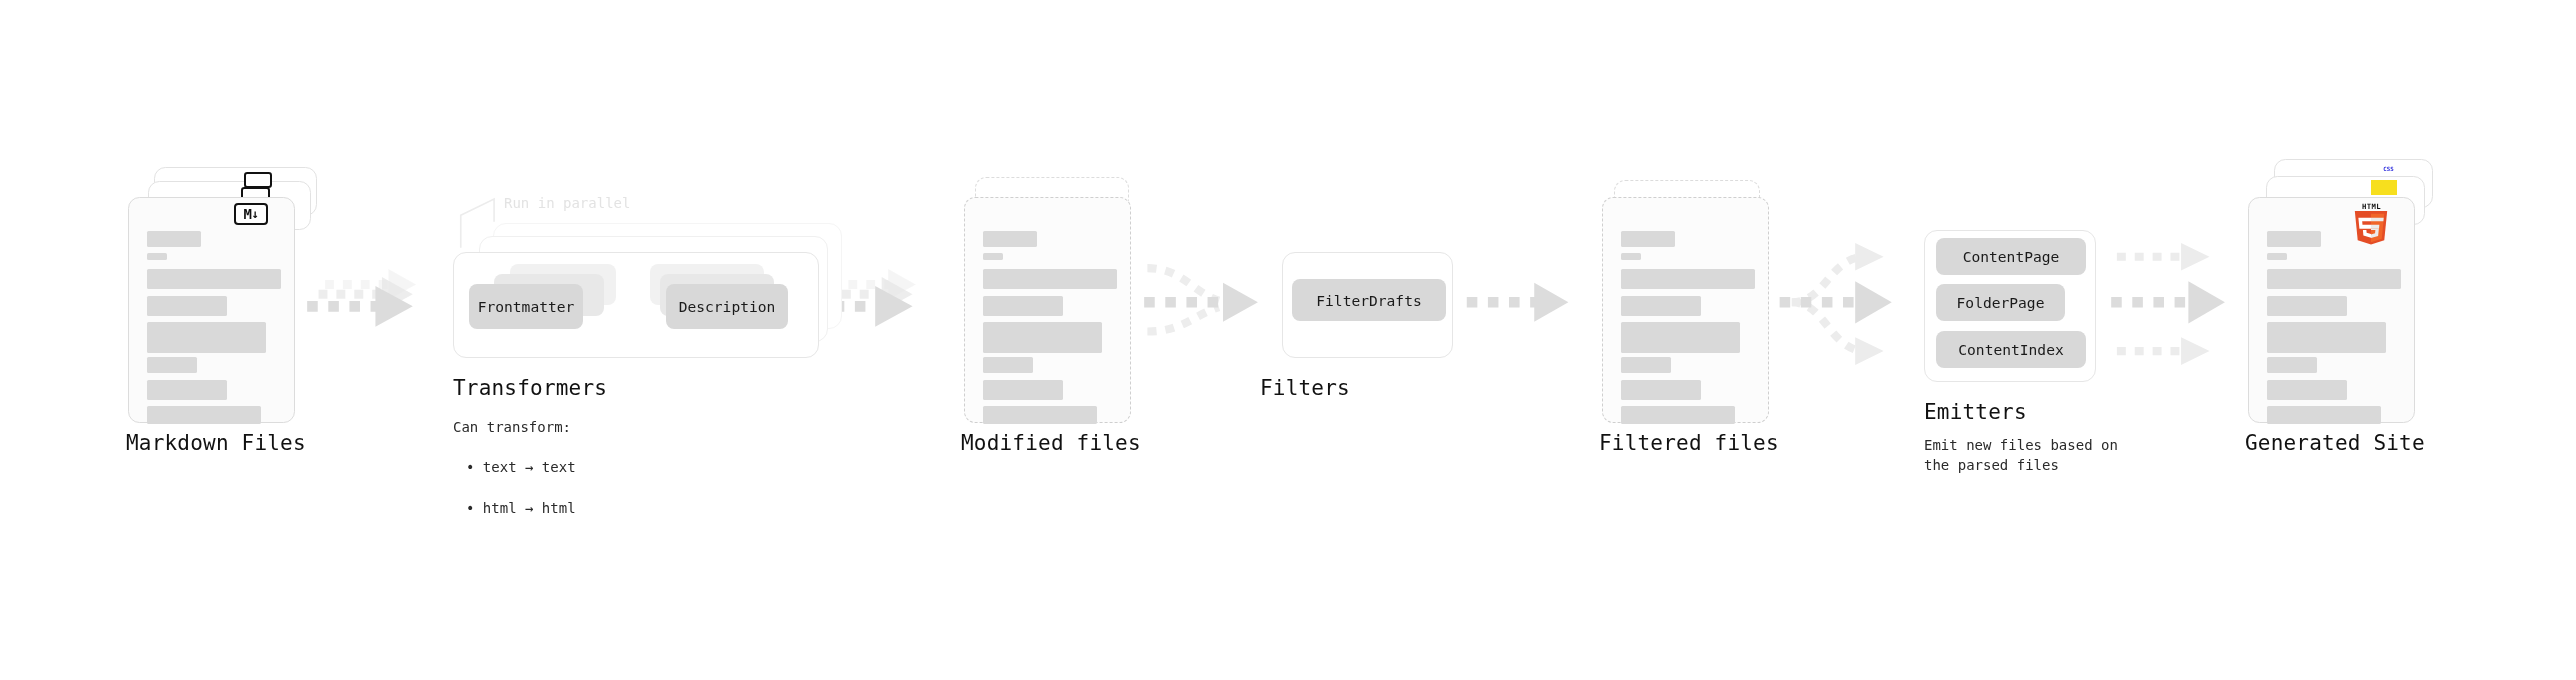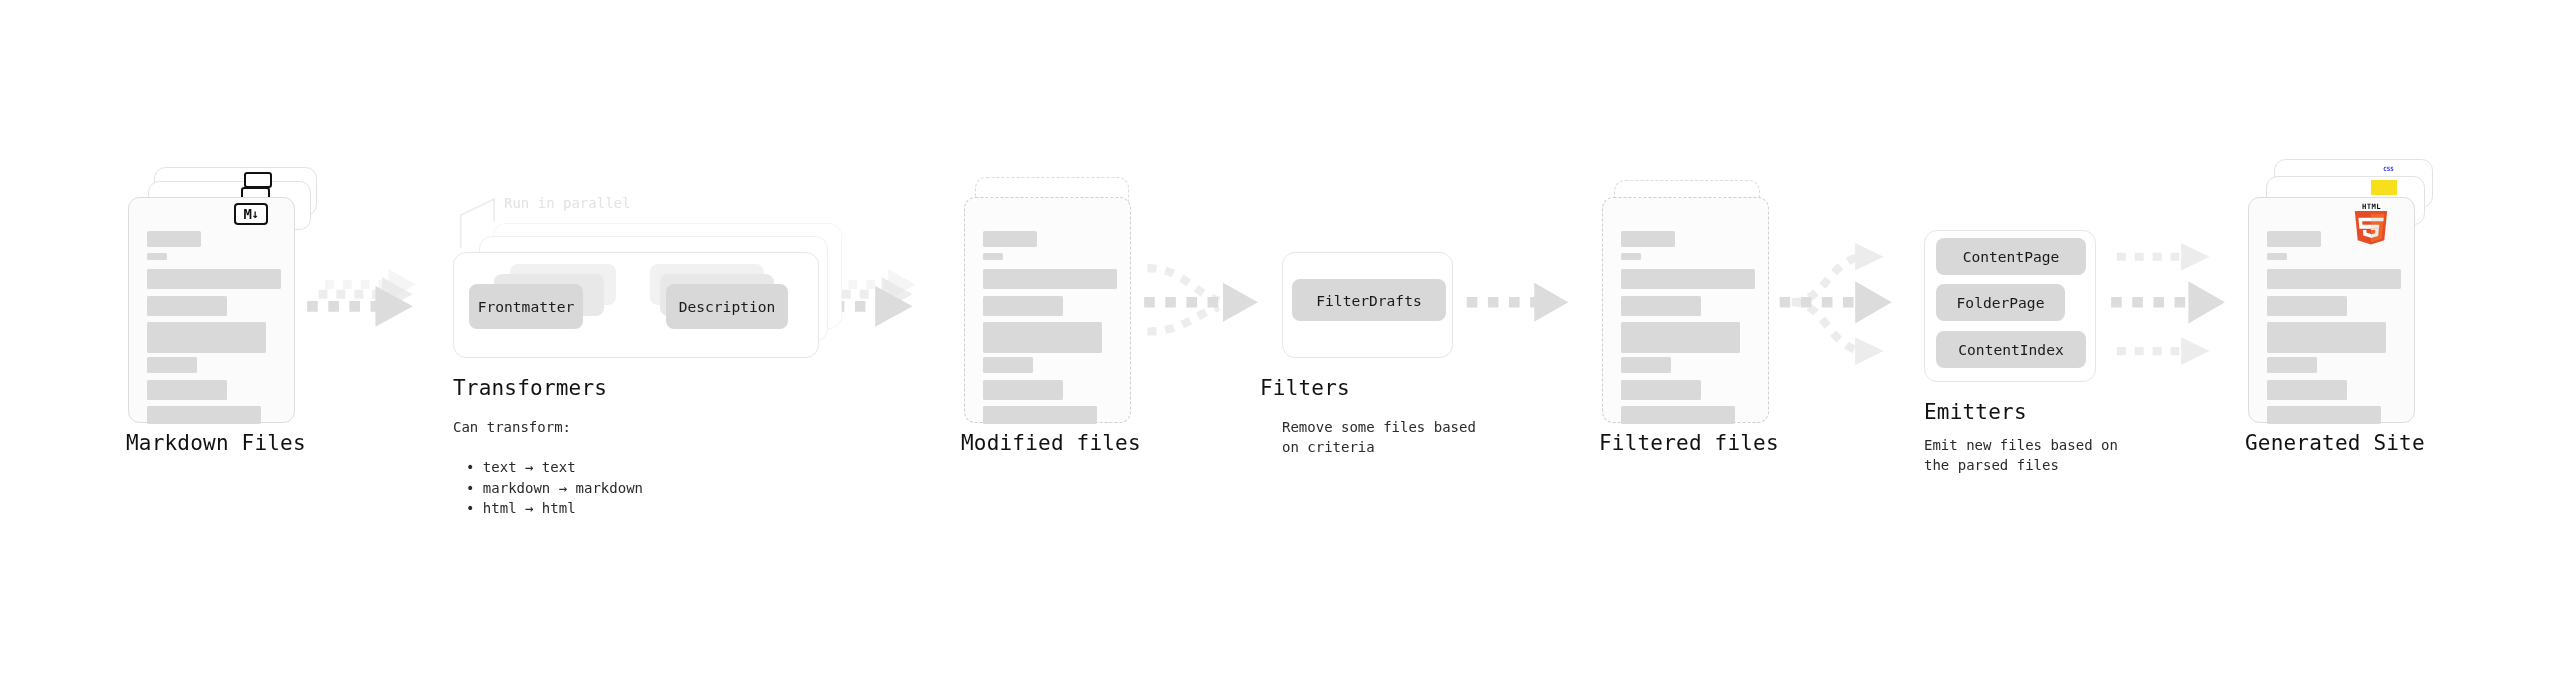--- a/index.html
+++ b/index.html
@@ -275,23 +275,20 @@
     <div class="chip" style="left:469px; top:284px; width:114px; height:45px;">Frontmatter</div>
     <div class="chip" style="left:666px; top:284px; width:122px; height:45px;">Description</div>
 
     <div class="note-parallel" style="left:504px; top:195px;">Run in parallel</div>
   </div>
 
   <div class="title" style="left:453px; top:376px;">Transformers</div>
   <div class="subtitle" style="left:453px; top:417px;">Can transform:</div>
   <div class="subtitle" style="left:466px; top:437px;">
     <span>•&nbsp;</span><span>text → text</span>
-  </div>
-  <div class="subtitle" style="left:466px; top:458px;">
-    <span>•&nbsp;</span><span>markdown → markdown</span>
   </div>
   <div class="subtitle" style="left:466px; top:478px;">
     <span>•&nbsp;</span><span>html → html</span>
   </div>
 
   <div class="doc-stack">
     <div class="doc-card dashed-ghost" style="left:975px; top:177px; width:154px; height:49px;"></div>
     <div class="doc-card dashed" style="left:964px; top:197px; width:167px; height:226px; background:#fcfcfc;">
       <div class="bar" style="left:18px; top:32.5px; width:54px; height:16.3px;"></div>
       <div class="bar" style="left:18px; top:55px; width:19.5px; height:6.5px;"></div>
@@ -303,22 +300,20 @@
       <div class="bar" style="left:18px; top:208px; width:114px; height:18px;"></div>
     </div>
   </div>
   <div class="title" style="left:961px; top:431px;">Modified files</div>
 
   <div>
     <div class="group-box" style="left:1282px; top:252px; width:171px; height:106px;"></div>
     <div class="chip" style="left:1292px; top:279px; width:154px; height:42px;">FilterDrafts</div>
   </div>
   <div class="title" style="left:1212px; top:376px;margin-left:48px;">Filters</div>
-  <div class="subtitle" style="left:1282px; top:417px;">Remove some files based
-on criteria</div>
 
   <div class="doc-stack">
     <div class="doc-card dashed-ghost" style="left:1614px; top:180px; width:146px; height:49px;"></div>
     <div class="doc-card dashed" style="left:1602px; top:197px; width:167px; height:226px; background:#fcfcfc;">
       <div class="bar" style="left:18px; top:32.5px; width:54px; height:16.3px;"></div>
       <div class="bar" style="left:18px; top:55px; width:19.5px; height:6.5px;"></div>
       <div class="bar" style="left:18px; top:71px; width:134px; height:19.5px;"></div>
       <div class="bar" style="left:18px; top:98px; width:80px; height:19.5px;"></div>
       <div class="bar" style="left:18px; top:124px; width:119px; height:31px;"></div>
       <div class="bar" style="left:18px; top:159px; width:50px; height:16.3px;"></div>

